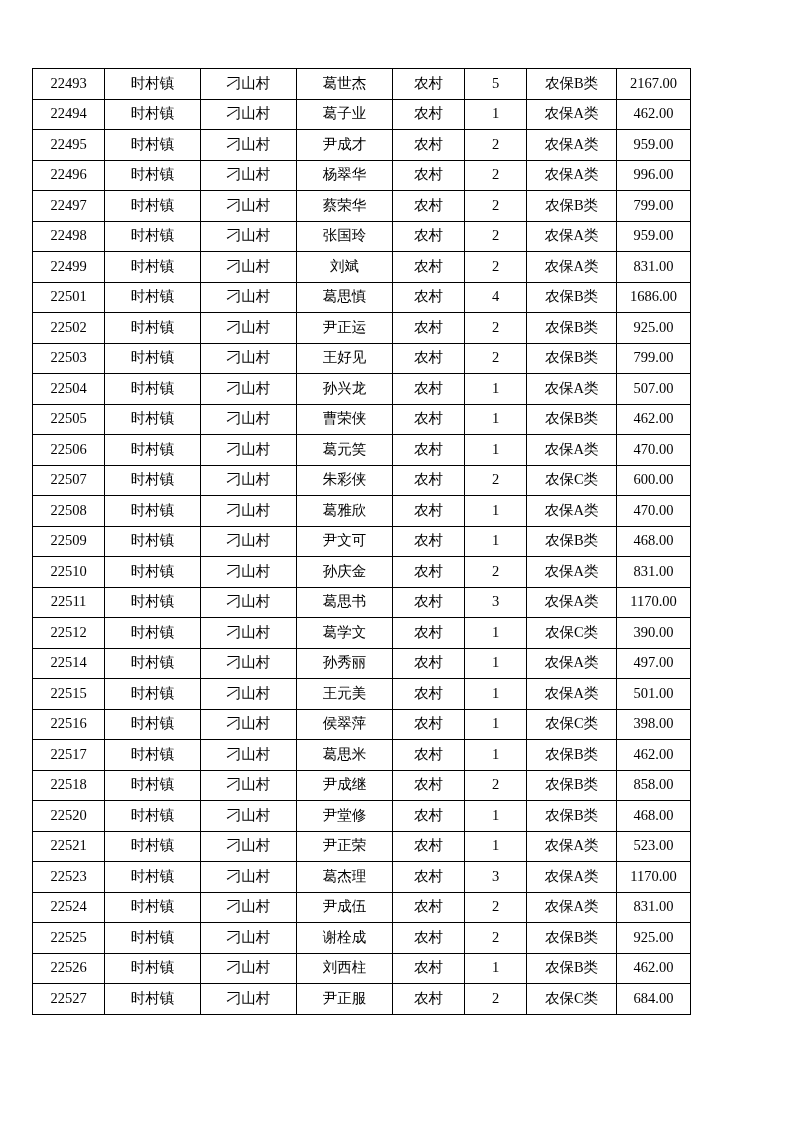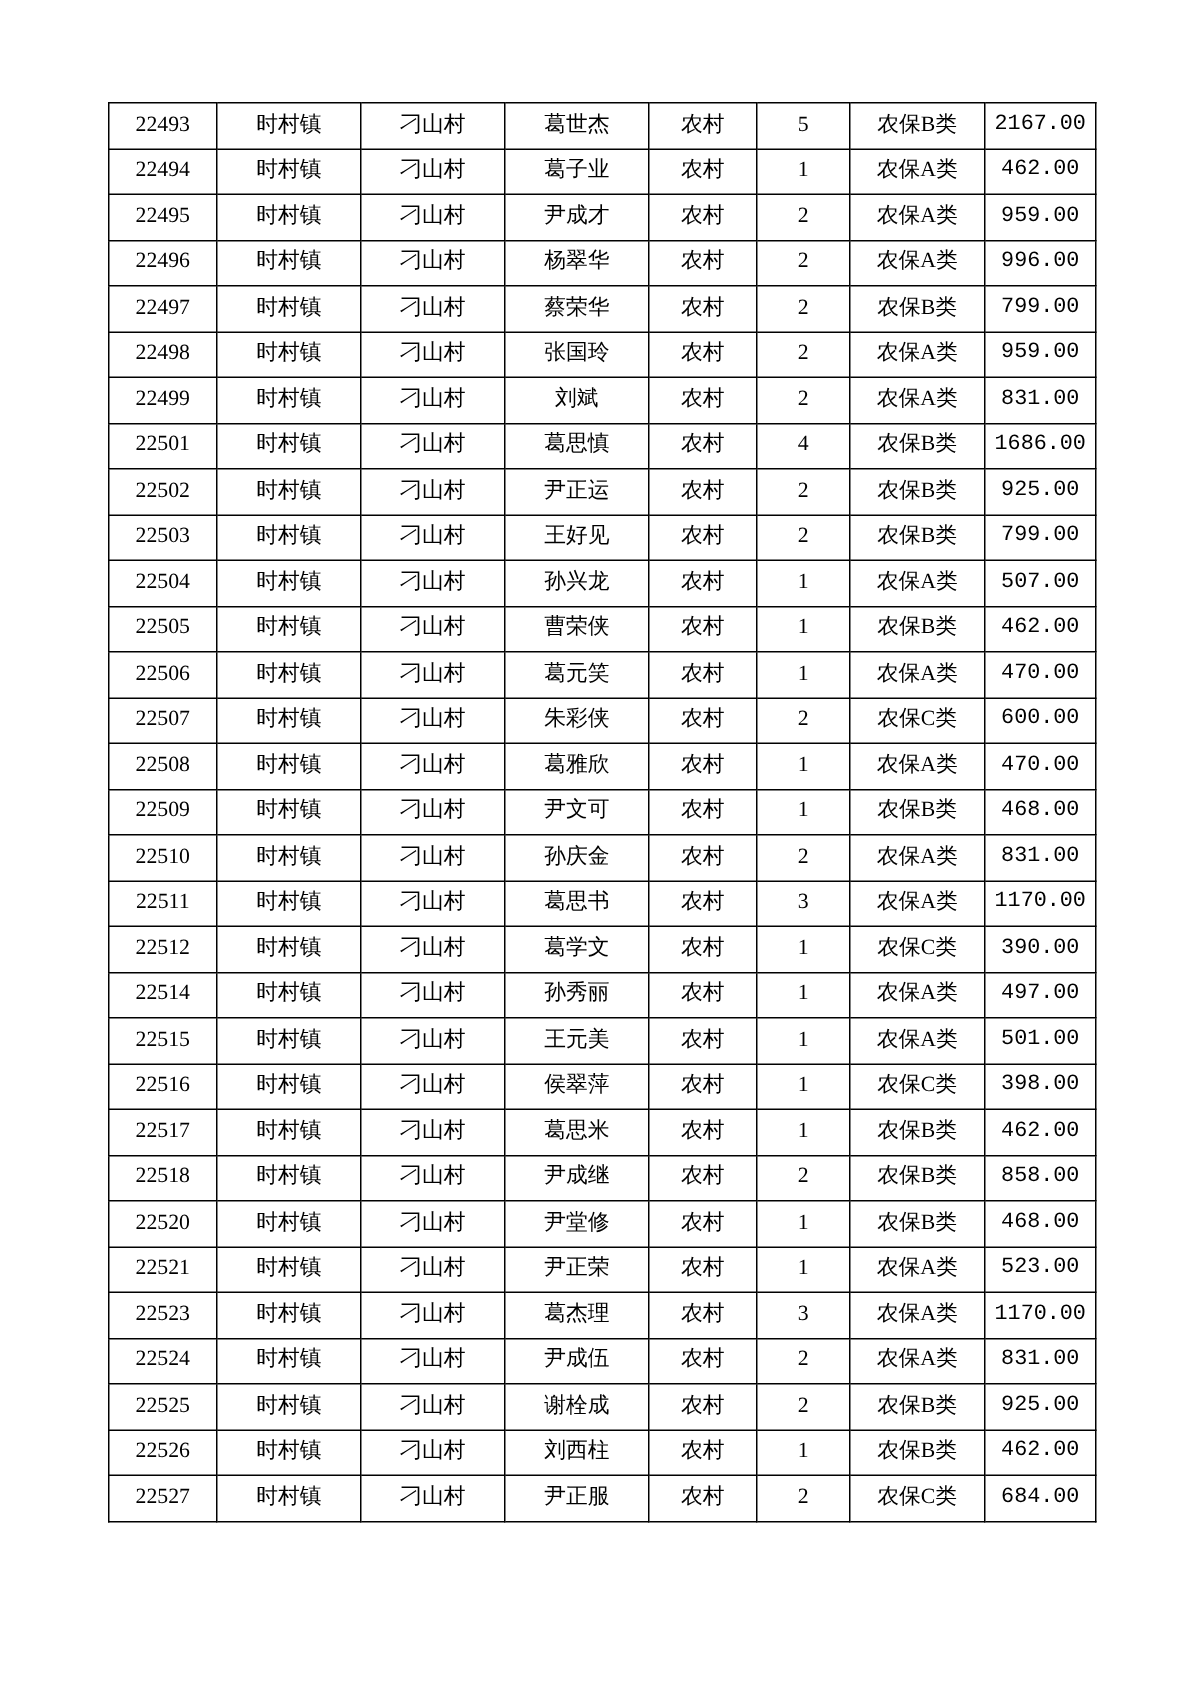--- a/index.html
+++ b/index.html
@@ -11,21 +11,21 @@
     width: 794px;
     height: 1122px;
     font-family: "Liberation Serif", "DejaVu Serif", serif;
     color: #000000;
   }
   .page {
     position: relative;
     width: 794px;
     height: 1122px;
     box-sizing: border-box;
-    padding: 68px 68px 0 72px;
+    padding: 68px 68px 0 32px;
   }
   table.data-table {
     border-collapse: collapse;
     width: 658px;
     table-layout: fixed;
   }
   table.data-table td {
     border: 1px solid #000000;
     height: 29.5px;
     text-align: center;
@@ -39,21 +39,21 @@
   col.c-id    { width: 72px; }
   col.c-town  { width: 96px; }
   col.c-vill  { width: 96px; }
   col.c-name  { width: 96px; }
   col.c-type  { width: 72px; }
   col.c-count { width: 62px; }
   col.c-cat   { width: 90px; }
   col.c-amt   { width: 74px; }
 
   td.cell-id    { font-family: "Liberation Serif", "DejaVu Serif", serif; }
-  td.cell-amt   { font-family: Liberation Mono, monospace; }
+  td.cell-amt   { font-family: Liberation Serif, serif; }
   td.cell-count { font-family: "Liberation Serif", "DejaVu Serif", serif; }
 </style>
 </head>
 <body>
 
 <div class="page">
   <table class="data-table">
     <colgroup>
       <col class="c-id">
       <col class="c-town">

